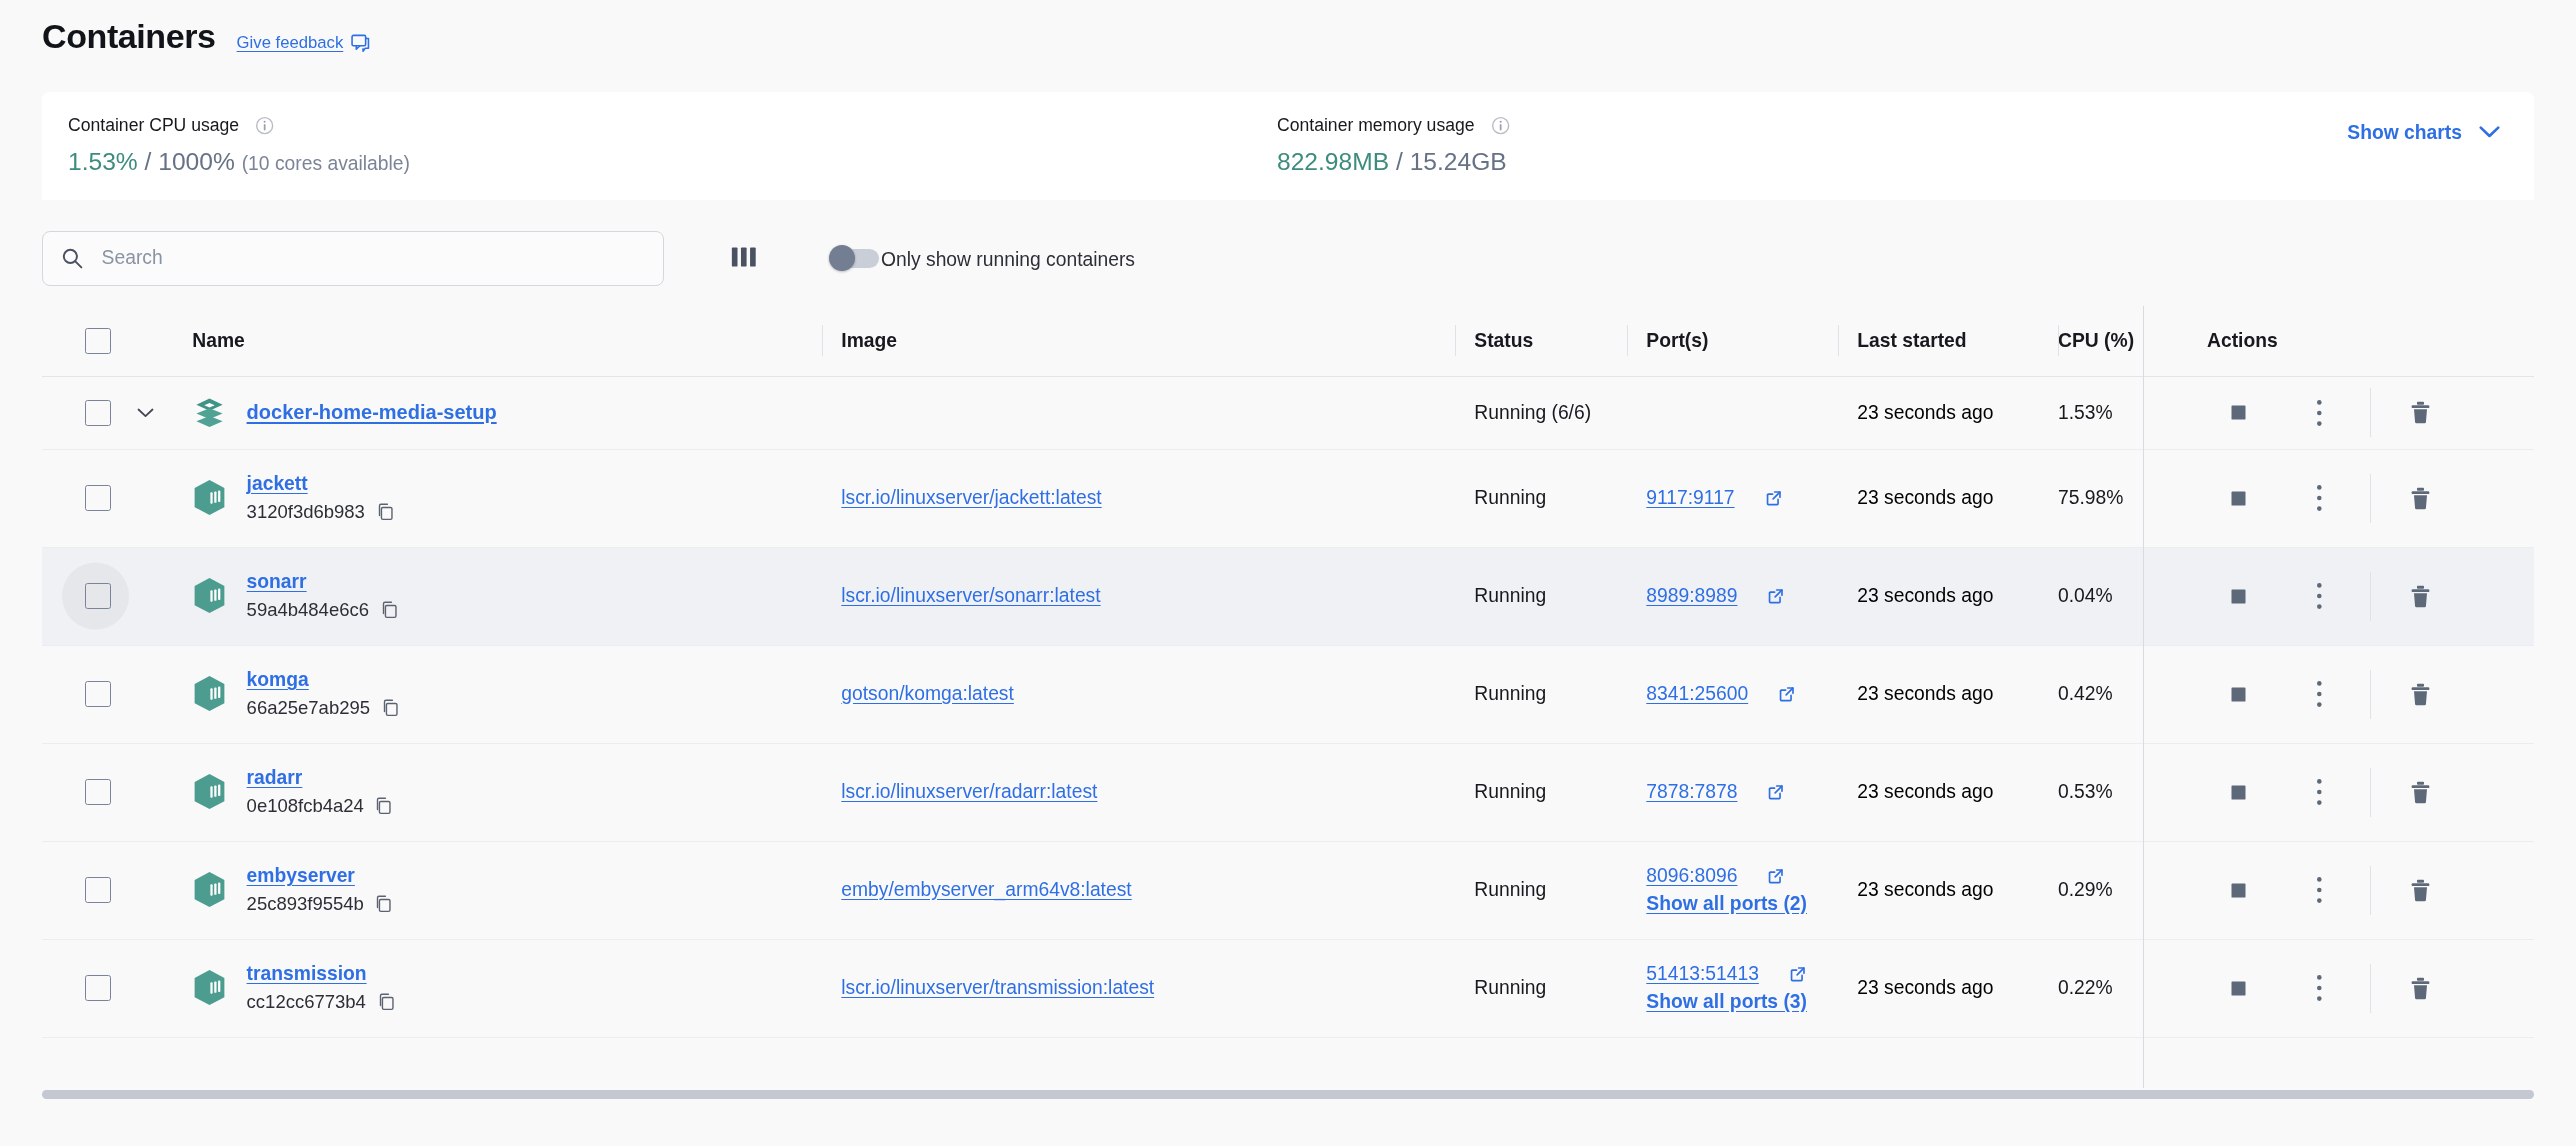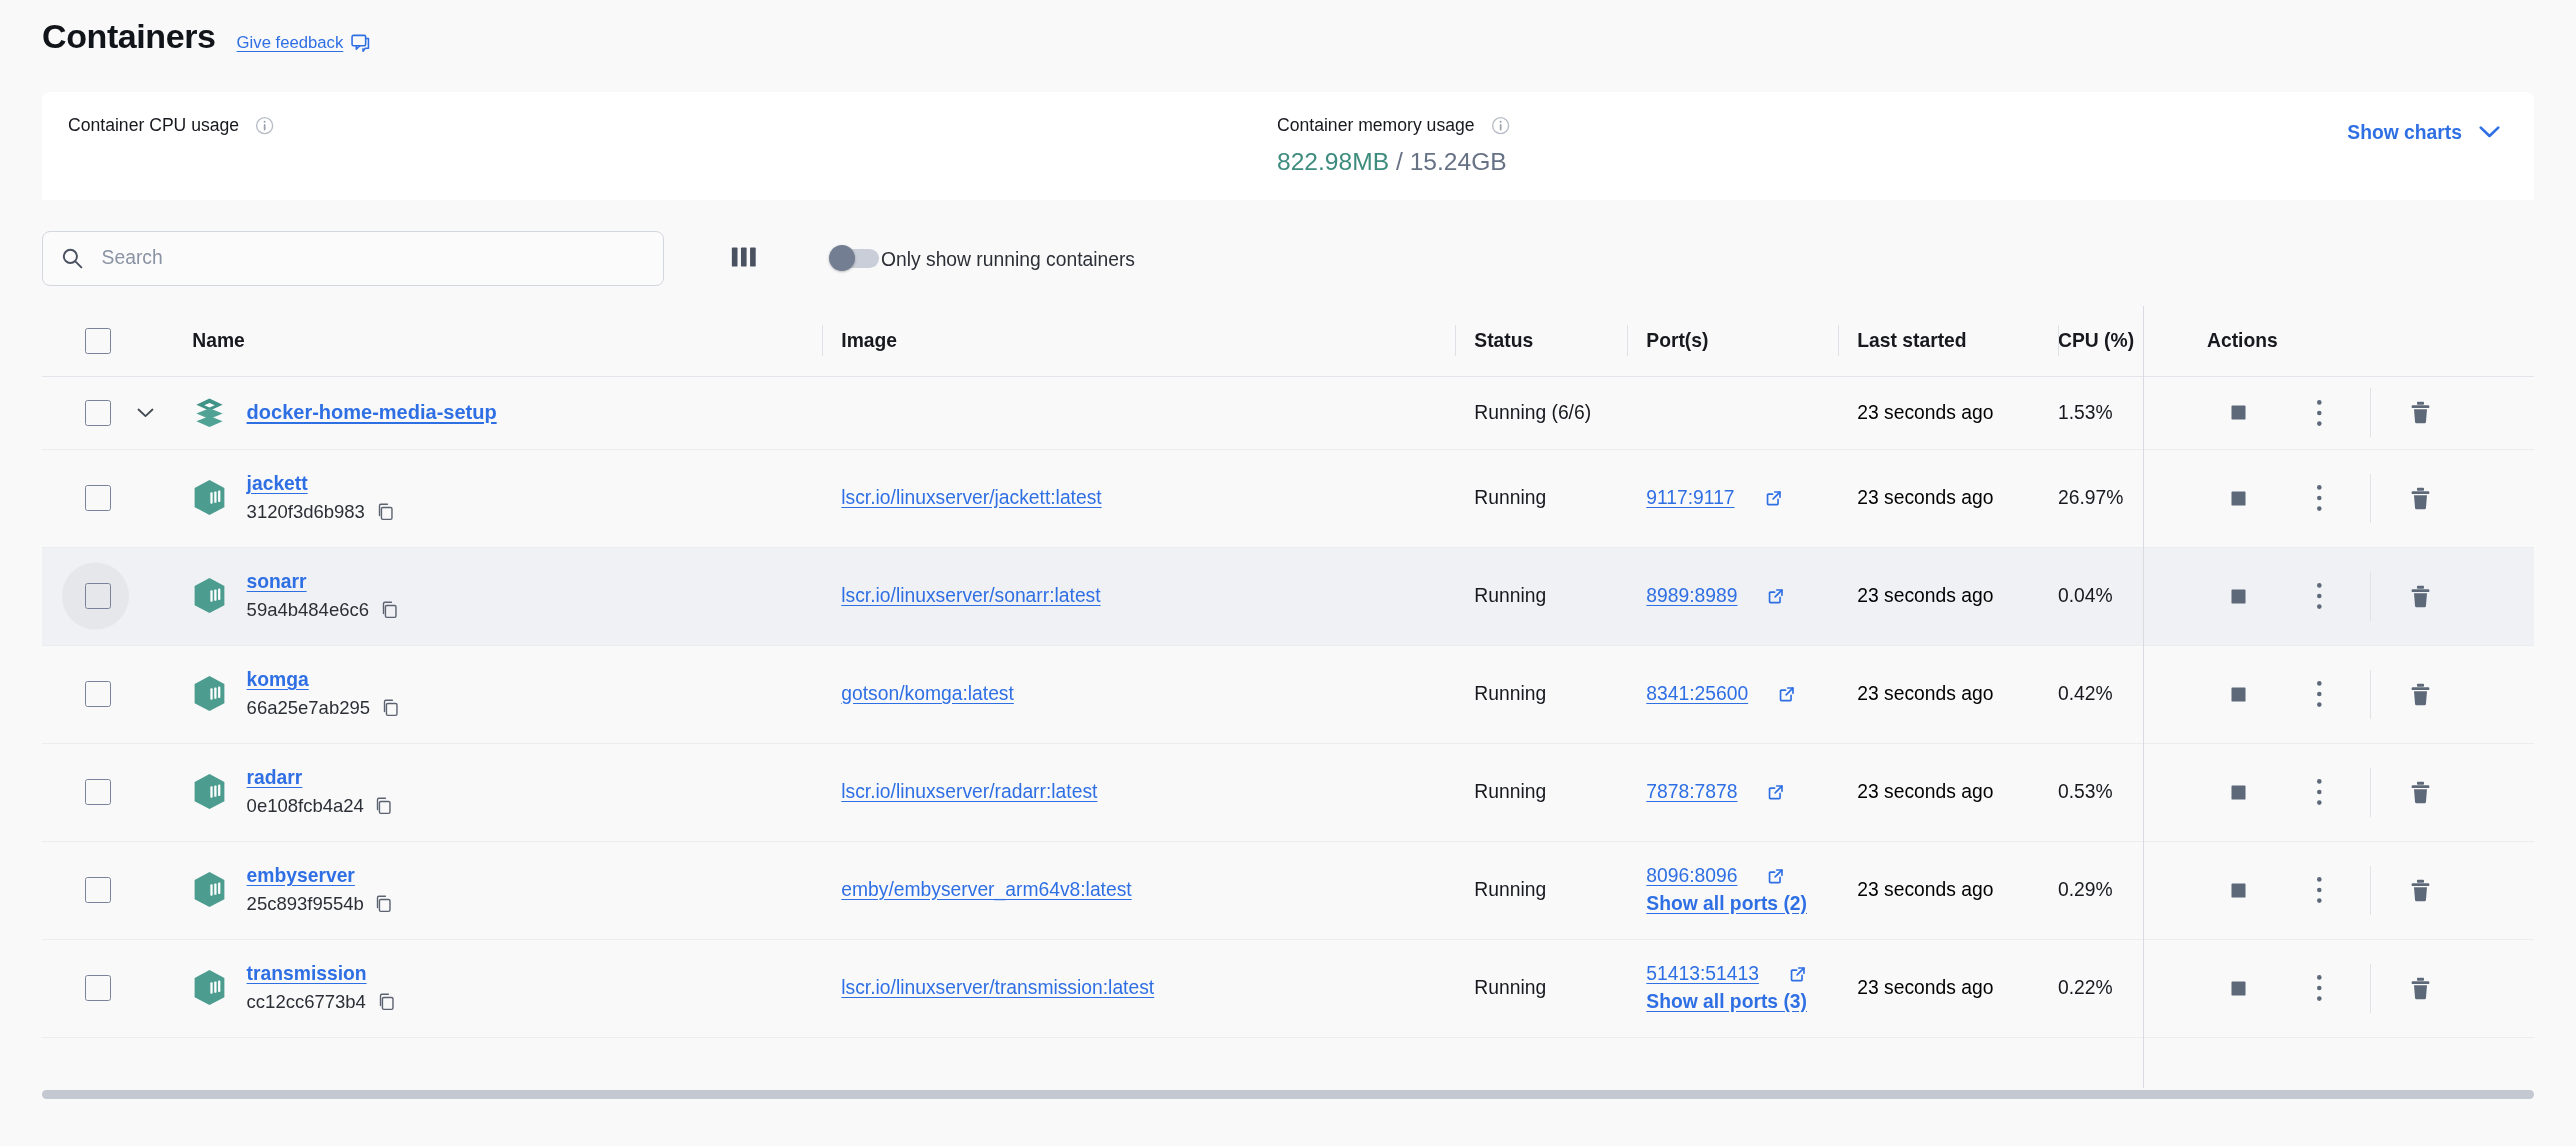--- a/index.html
+++ b/index.html
@@ -253,20 +253,24 @@
     <div class="stat-block stat-cpu">
       <div class="stat-head">
         <span>Container CPU usage</span>
         <span class="info-icon">
           <svg width="19.3" height="19.3" viewBox="0 0 22 22">
             <circle cx="11" cy="11" r="9.1" fill="none" stroke="#b7bcc6" stroke-width="1.6"></circle>
             <circle cx="11" cy="6.6" r="1.2" fill="#9aa1ad"></circle>
             <rect x="10" y="9.2" width="2" height="7.2" rx="1" fill="#9aa1ad"></rect>
           </svg>
         </span>
+      </div>
+      <div class="stat-values">
+        <span class="stat-used">1.53%</span><span class="stat-sep"> / </span><span class="stat-total">1000%</span>
+        <span class="stat-note">(10 cores available)</span>
       </div>
     </div>
 
     <div class="stat-block stat-mem">
       <div class="stat-head">
         <span>Container memory usage</span>
         <span class="info-icon">
           <svg width="19.3" height="19.3" viewBox="0 0 22 22">
             <circle cx="11" cy="11" r="9.1" fill="none" stroke="#b7bcc6" stroke-width="1.6"></circle>
             <circle cx="11" cy="6.6" r="1.2" fill="#9aa1ad"></circle>
@@ -442,21 +446,21 @@
                   <svg width="21" height="21" viewBox="0 0 24 24">
                     <path d="M5.2 8 V18 a1 1 0 0 0 1 1 H16.2 a1 1 0 0 0 1-1 V13" fill="none" stroke="#2f6fe4" stroke-width="1.9" stroke-linecap="round"></path>
                     <path d="M5.2 8 a1 1 0 0 1 1-1 H11" fill="none" stroke="#2f6fe4" stroke-width="1.9" stroke-linecap="round"></path>
                     <path d="M13.3 4.6 H19.4 V10.7" fill="none" stroke="#2f6fe4" stroke-width="1.9" stroke-linecap="round" stroke-linejoin="round"></path>
                     <path d="M19.2 4.8 L11.6 12.4" stroke="#2f6fe4" stroke-width="1.9" stroke-linecap="round"></path>
                   </svg>
                 </span>
               </span>
             </td>
             <td class="started-cell"><span>23 seconds ago</span></td>
-            <td class="cpu-cell"><span>26.97%</span></td>
+            <td class="cpu-cell"><span>75.98%</span></td>
             <td class="actions-cell">
               <div class="actions-inner">
                 <span class="act-btn act-stop">
                   <svg width="21" height="21" viewBox="0 0 24 24">
                     <rect x="4" y="4" width="16" height="16" rx="1" fill="#5d6878"></rect>
                   </svg>
                 </span>
                 <span class="act-btn act-kebab">
                   <svg width="10.6" height="30" viewBox="0 0 12 34">
                     <circle cx="6" cy="5" r="2.6" fill="#5d6878"></circle>

